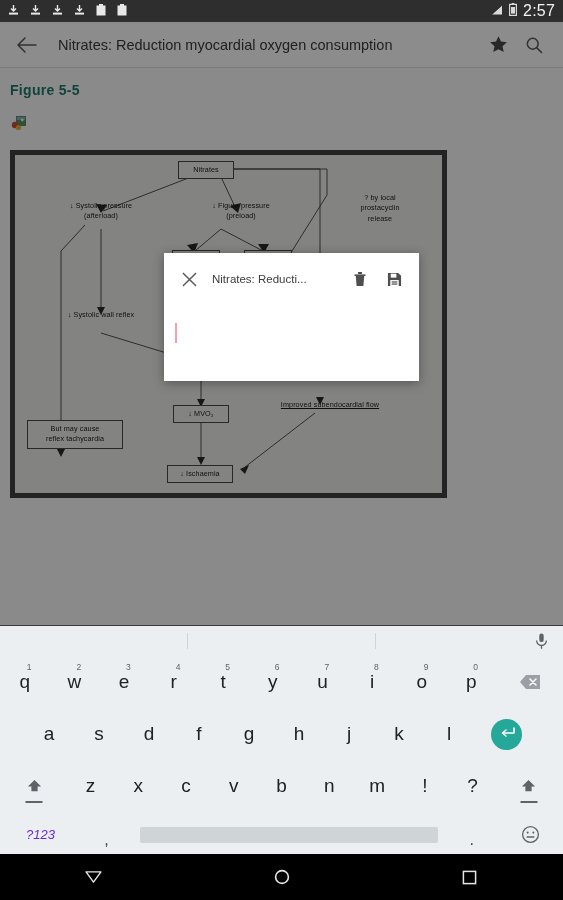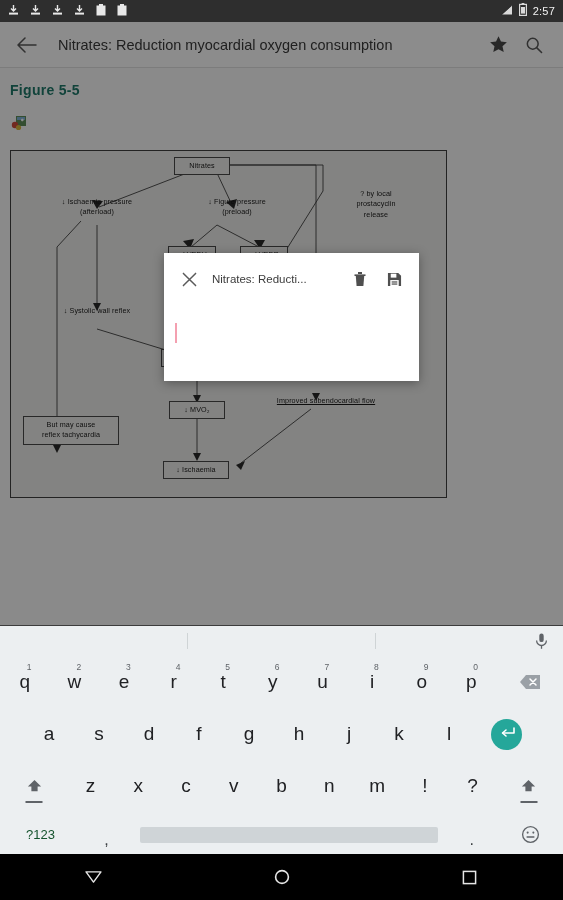--- a/index.html
+++ b/index.html
@@ -12,21 +12,21 @@
 
   
   #status-bar {
     position:absolute; top:0; left:0; width:563px; height:22px;
     background:#2e2e2e; display:flex; align-items:center;
     padding:0 8px; z-index:40;
   }
   #status-left { display:flex; align-items:center; gap:11px; flex:1; }
   #status-right { display:flex; align-items:center; gap:6px; }
   .sysicon { display:block; }
-  .clock { color:#f2f2f2; font-size:11px; letter-spacing:.2px; }
+  .clock { color:#f2f2f2; font-size:16px; letter-spacing:.2px; }
 
   
   #page-scroll {
     position:absolute; top:22px; left:0; width:563px; height:603px;
     background:#f4f4f4; overflow:hidden;
   }
   #app-bar {
     height:46px; background:#ffffff; display:flex; align-items:center;
     padding:0 14px; border-bottom:1px solid #e2e2e2;
   }
@@ -36,21 +36,21 @@
     white-space:nowrap; overflow:hidden; text-overflow:ellipsis;
   }
   .appbar-icon { width:30px; height:30px; display:flex; align-items:center; justify-content:center; margin-left:6px; }
 
   #article { padding:14px 10px 4px 10px; background:#fbfbfb; height:557px; }
   #figure-label { color:#1f7a6b; font-size:14px; font-weight:bold; letter-spacing:.3px; }
   #figure-thumb { margin-top:16px; width:20px; height:18px; position:relative; }
 
   #figure-box {
     margin-top:18px; width:437px; height:348px; background:#efefed;
-    position:relative; border:1px solid #404040;
+    position:relative; border:5px solid #404040;
   }
   .node {
     position:absolute; font-size:7.2px; color:#1a1a1a; line-height:1.45;
     text-align:center; letter-spacing:.1px; white-space:pre-line;
   }
   .node.boxed { border:1px solid #4a4a4a; background:#efefed; padding:3px 6px; }
   #figure-caption { margin-top:16px; font-size:10.5px; color:#333; letter-spacing:.2px; }
 
   
   #scrim {
@@ -102,21 +102,21 @@
   }
   .krow.r2 { padding:0 24px; }
   .krow.r3 { padding:0 2px; }
   .key.wide { flex:1.35; }
   #enter-key { flex:1.3; display:flex; align-items:center; justify-content:center; }
   #enter-circle {
     width:31px; height:31px; border-radius:50%; background:#25a79a;
     display:flex; align-items:center; justify-content:center;
   }
   .krow.r4 { height:45px; }
-  #sym-key { flex:1.6; font-size:13px; color:#14532d; }
+  #sym-key { flex:1.6; font-size:13px; color:#6d28d9;font-style:italic; }
   #comma-key, #period-key { flex:1; font-size:16px; color:#3c4043; align-items:flex-end; padding-bottom:12px; }
   #space-key { flex:6.2; height:45px; display:flex; align-items:center; justify-content:center; }
   #space-bar { width:100%; height:16px; background:#cfd4d7; border-radius:2px; margin:0 8px; }
   #emoji-key { flex:1.3; }
   .shift-underline { position:absolute; bottom:9px; left:50%; transform:translateX(-50%); width:17px; height:2px; background:#5f6368; }
 
   
   #nav-bar {
     position:absolute; bottom:0; left:0; width:563px; height:46px;
     background:#000; display:flex; align-items:center; z-index:35;
@@ -245,21 +245,21 @@
           <polygon points="46,302 42,294 50,294"></polygon>
           <polygon points="186,200 182,192 190,192"></polygon>
           <polygon points="186,252 182,244 190,244"></polygon>
           <polygon points="186,310 182,302 190,302"></polygon>
           <polygon points="225,314 234,310 230,319"></polygon>
           <polygon points="305,250 301,242 309,242"></polygon>
         </g>
       </svg>
       <div id="figure-nodes">
           <div class="node boxed" style="left: 163px; top: 6px; width: 56px;">Nitrates</div>
-          <div class="node" style="left: 36px; top: 46px; width: 100px;">↓ Ischaemia pressure
+          <div class="node" style="left: 36px; top: 46px; width: 100px;">↓ Systolic pressure
 (afterload)</div>
           <div class="node" style="left: 176px; top: 46px; width: 100px;">↓ Figure pressure
 (preload)</div>
           <div class="node" style="left: 330px; top: 38px; width: 70px;">? by local
 prostacyclin
 release</div>
           <div class="node boxed" style="left: 157px; top: 95px; width: 48px;">↓ LVEDV</div>
           <div class="node boxed" style="left: 229px; top: 95px; width: 48px;">↓ LVEDP</div>
           <div class="node" style="left: 30px; top: 155px; width: 112px;">↓ Systolic wall reflex</div>
           <div class="node" style="left: 332px; top: 140px; width: 90px;">Reduction in

